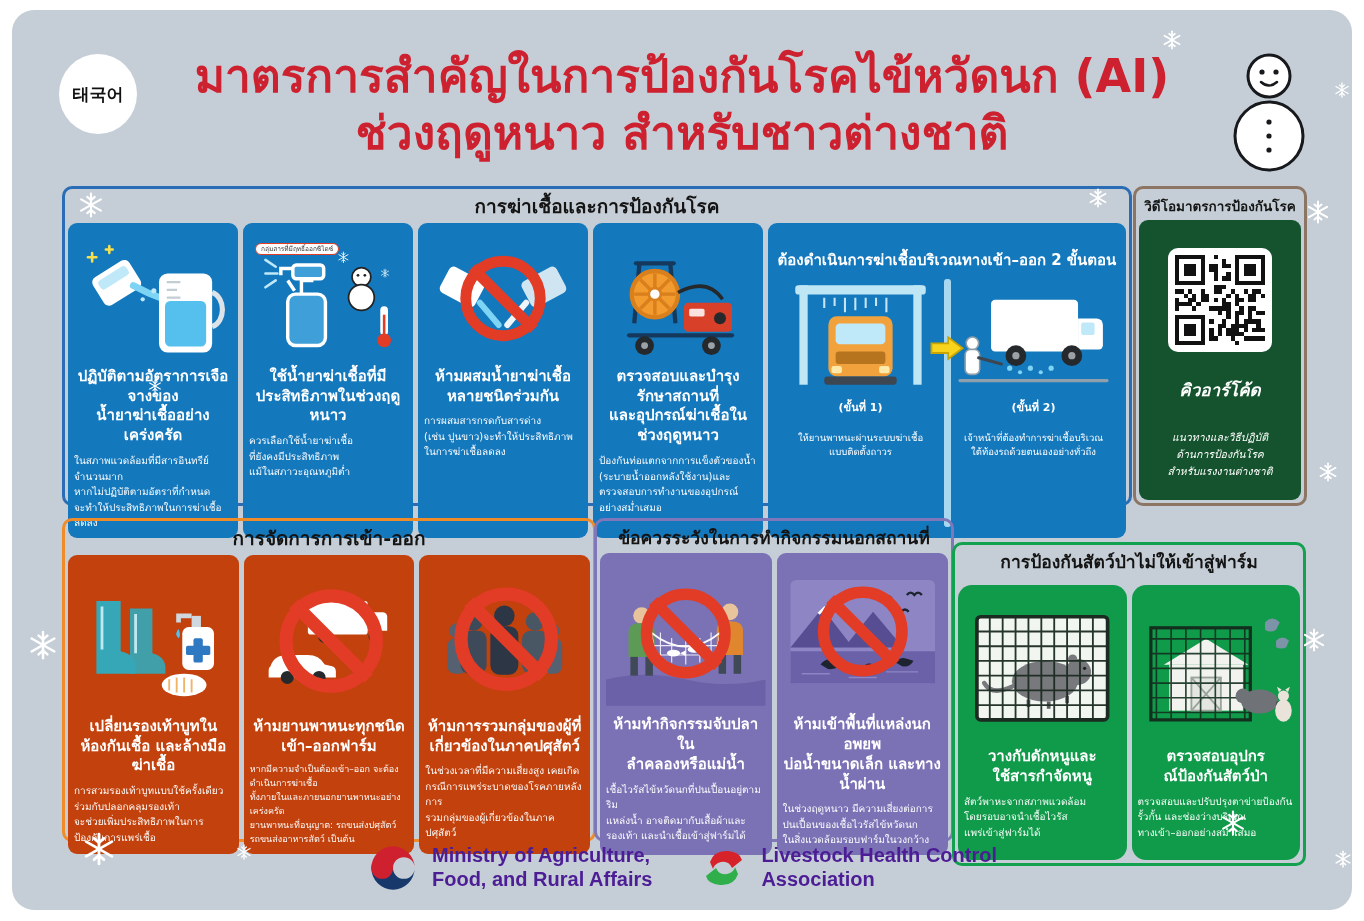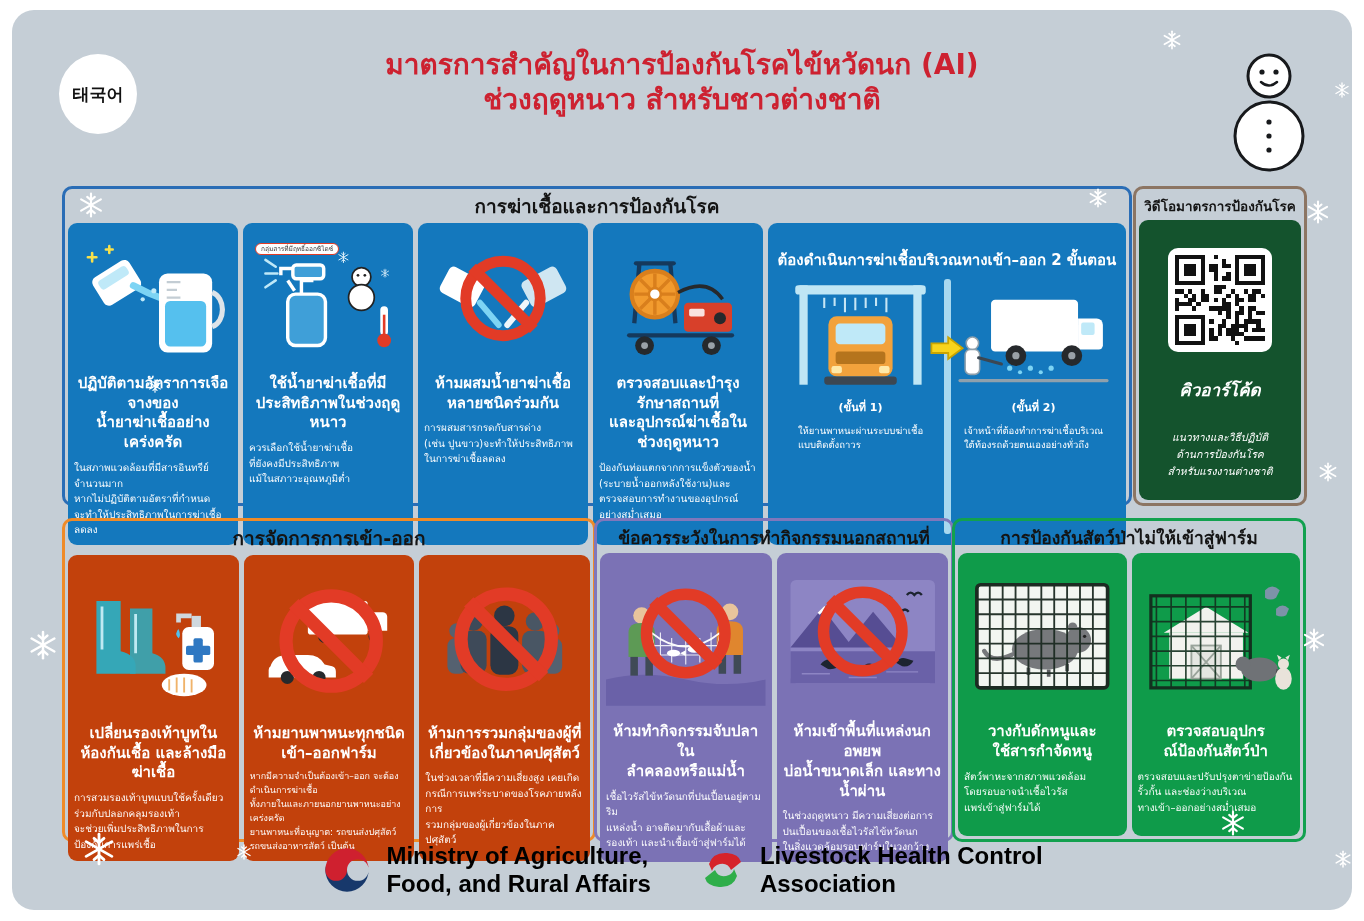--- a/index.html
+++ b/index.html
@@ -3,71 +3,71 @@
 <meta charset="utf-8">
 <style>
   html,body{margin:0;padding:0;}
   body{position:relative;width:1364px;height:921px;background:#ffffff;overflow:hidden;
        font-family:"DejaVu Sans","Liberation Sans",sans-serif;}
   .poster{position:absolute;left:12px;top:10px;width:1340px;height:900px;
           background:#c5ced6;border-radius:22px;overflow:hidden;}
   .badge{position:absolute;left:47px;top:44px;width:78px;height:80px;background:#fff;
          border-radius:50%;display:flex;align-items:center;justify-content:center;
          font-weight:bold;font-size:17px;color:#111;}
-  .title{position:absolute;left:0;right:0;top:38px;text-align:center;font-size:28px;
+  .title{position:absolute;left:0;right:0;top:38px;text-align:center;font-size:46px;
          line-height:1.24;font-weight:800;color:#cd2130;white-space:pre-line;}
   .snowman{position:absolute;right:36px;top:38px;width:94px;height:130px;}
   .flake{position:absolute;color:#fff;pointer-events:none;}
 
   .sec{position:absolute;border:3px solid;border-radius:10px;display:flex;flex-direction:column;}
   .sec1{left:50px;top:176px;width:1064px;height:314px;border-color:#2a6db6;}
   .secv{left:1121px;top:176px;width:168px;height:314px;border-color:#8c7563;}
   .sec2{left:50px;top:508px;width:528px;height:318px;border-color:#ef8b28;}
   .sec3{left:582px;top:508px;width:354px;height:318px;border-color:#8077bb;}
-  .sec4{left:940px;top:508px;width:348px;height:318px;border-color:#12a14f;}
+  .sec4{left:940px;top:532px;width:348px;height:318px;border-color:#12a14f;gap:8px;}
   .sec-h{text-align:center;font-size:19px;font-weight:600;color:#141414;padding:7px 2px 5px;line-height:1.15;}
   .secv .sec-h{font-size:13.5px;padding-top:10px;}
   .sec3 .sec-h,.sec4 .sec-h{font-size:17.5px;}
 
   .cards{flex:1;display:flex;gap:5px;padding:0 3px 3px;align-items:stretch;}
   .card{flex:1;border-radius:9px;padding:18px 6px 7px;color:#fff;display:flex;flex-direction:column;min-width:0;}
   .card.blue{background:#1478bd;}
   .card.orange{background:#c2410c;}
   .card.purple{background:#7b72b5;}
-  .card.green{background:#0f9b4a;}
+  .card.green{background:#0f9b4a;border-radius:14px;}
   .card.brown{background:#14532d;font-style:italic;}
   .card.wide{flex:0 0 346px;}
   .illus{height:120px;flex:none;position:relative;display:flex;align-items:center;justify-content:center;}
   .tall .illus{height:138px;}
   .illus svg{width:100%;height:100%;}
-  .c-title{font-weight:700;font-size:15px;text-align:center;line-height:1.32;white-space:pre-line;margin-top:13px;}
+  .c-title{font-weight:700;font-size:15px;text-align:center;line-height:1.32;white-space:pre-line;margin-top:6px;}
   .c-body{font-size:10px;text-align:left;line-height:1.55;white-space:pre-line;margin-top:7px;opacity:.98;}
   .bottle-label{position:absolute;left:6px;top:2px;background:#fff;border:1.5px solid #e23b26;
     border-radius:8px;padding:2px 5px;font-size:6.5px;color:#333;white-space:nowrap;line-height:1;}
 
   .w-title{font-weight:700;font-size:15px;text-align:center;margin:7px 0 5px;}
   .steps{flex:1;display:flex;position:relative;}
   .step{flex:1;display:flex;flex-direction:column;align-items:center;padding:0 6px;min-width:0;}
   .scene{width:100%;height:116px;}
   .step-label{font-weight:700;font-size:11px;margin-top:5px;}
-  .step-text{font-size:9.5px;line-height:1.5;white-space:pre-line;margin-top:8px;}
+  .step-text{font-size:9.5px;text-align:center;line-height:1.5;white-space:pre-line;margin-top:15px;}
   .v-divider{position:absolute;left:50%;top:2px;bottom:4px;width:7px;margin-left:-3.5px;
              background:#a8d8ef;border-radius:3px;}
   .step-arrow{position:absolute;left:50%;top:58px;transform:translateX(-50%);width:36px;z-index:2;}
 
   .qr-box{background:#fff;border-radius:10px;width:104px;height:104px;margin:10px auto 0;
           display:flex;align-items:center;justify-content:center;flex:none;}
   #qr{width:90px;height:90px;}
   .qr-title{font-size:17px;font-weight:700;text-align:center;margin-top:24px;}
   .qr-body{font-size:10.5px;text-align:center;line-height:1.65;white-space:pre-line;margin-top:26px;}
 
   .footer{position:absolute;left:0;right:0;top:832px;display:flex;justify-content:center;
           gap:48px;align-items:center;}
   .org{display:flex;align-items:center;gap:13px;}
-  .org-text{font-size:24px;font-weight:700;color:#000000;line-height:1.18;white-space:pre-line;
+  .org-text{font-size:20px;font-weight:700;color:#4c1d95;line-height:1.18;white-space:pre-line;
             font-family:"Liberation Sans","DejaVu Sans",sans-serif;}
 </style>
 </head>
 <body>
 
 <svg width="0" height="0" style="position:absolute">
   <defs>
     <symbol id="no-sign" viewBox="0 0 100 100">
       <circle cx="50" cy="50" r="41" fill="none" stroke="#e23b26" stroke-width="12"></circle>
       <rect x="44" y="2" width="12" height="96" fill="#e23b26" transform="rotate(-45 50 50)"></rect>

